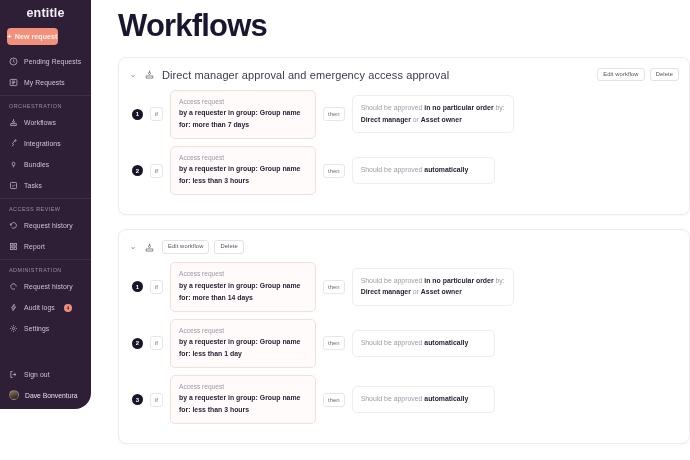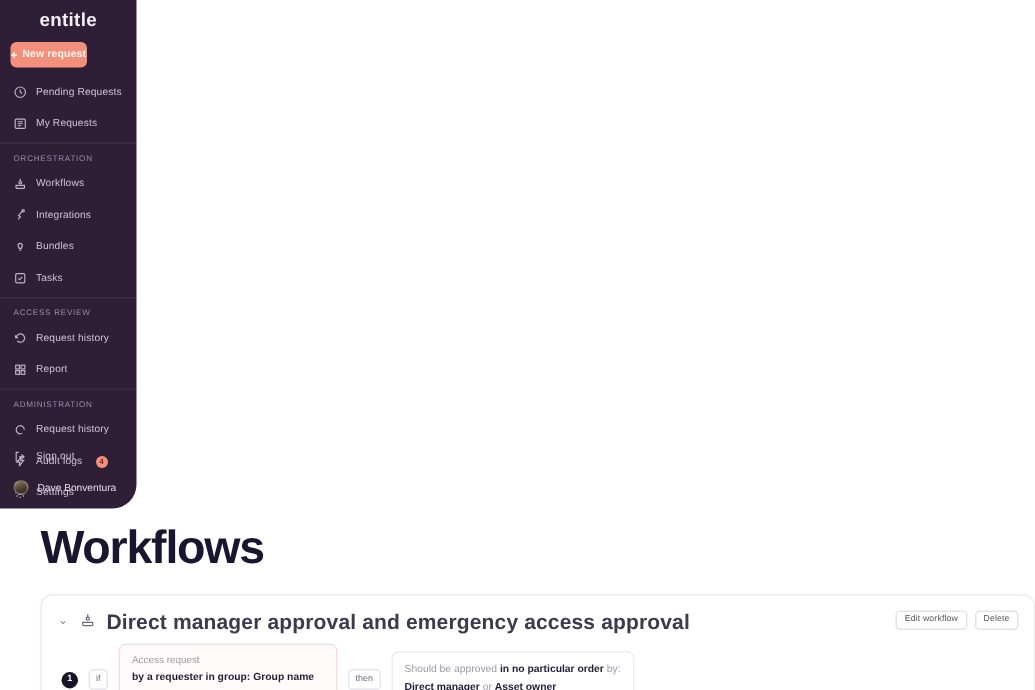--- a/index.html
+++ b/index.html
@@ -2,21 +2,21 @@
 <html><head>
 <meta charset="utf-8">
 <style>
   * { box-sizing: border-box; margin: 0; padding: 0; }
   html, body {
     width: 690px; height: 460px;
     overflow: hidden;
     background: #ffffff;
     font-family: "Liberation Sans", sans-serif;
   }
-  .app { position: relative; width: 690px; height: 460px; display: flex; background:#fff;flex-direction:column; }
+  .app { position: relative; width: 690px; height: 460px; display: flex; background:#fff; }
 
   
   .sidebar {
     width: 91px; height: 409px;
     background: #2E1F37;
     border-bottom-right-radius: 16px;
     color: #D9CFE0;
     flex: 0 0 91px;
     position: relative;
     padding-top: 2px;
@@ -113,21 +113,21 @@
     box-shadow: 0 1px 2px rgba(20,16,40,.03);
   }
   .panel-head {
     display: flex; align-items: center;
     gap: 7px;
     height: 18px;
   }
   .chev { color:#8D8B9A; font-size: 8px; line-height:1; cursor:pointer; width:8px; text-align:center; }
   .wf-icon { width: 11px; height: 11px; color:#6E6B7E; display:flex; align-items:center; justify-content:center; }
   .panel-title {
-    font-size: 14px; color: #3C3A4C; font-weight: 700;
+    font-size: 11px; color: #3C3A4C; font-weight: 400;
     letter-spacing: .1px;
     flex: 1 1 auto;
   }
   .panel-actions { display:flex; gap: 5px; align-items:center; }
   .btn-sm {
     font-size: 5.8px;
     color:#55525f;
     border:1px solid #E2E2E8;
     background:#fff;
     border-radius: 3px;

